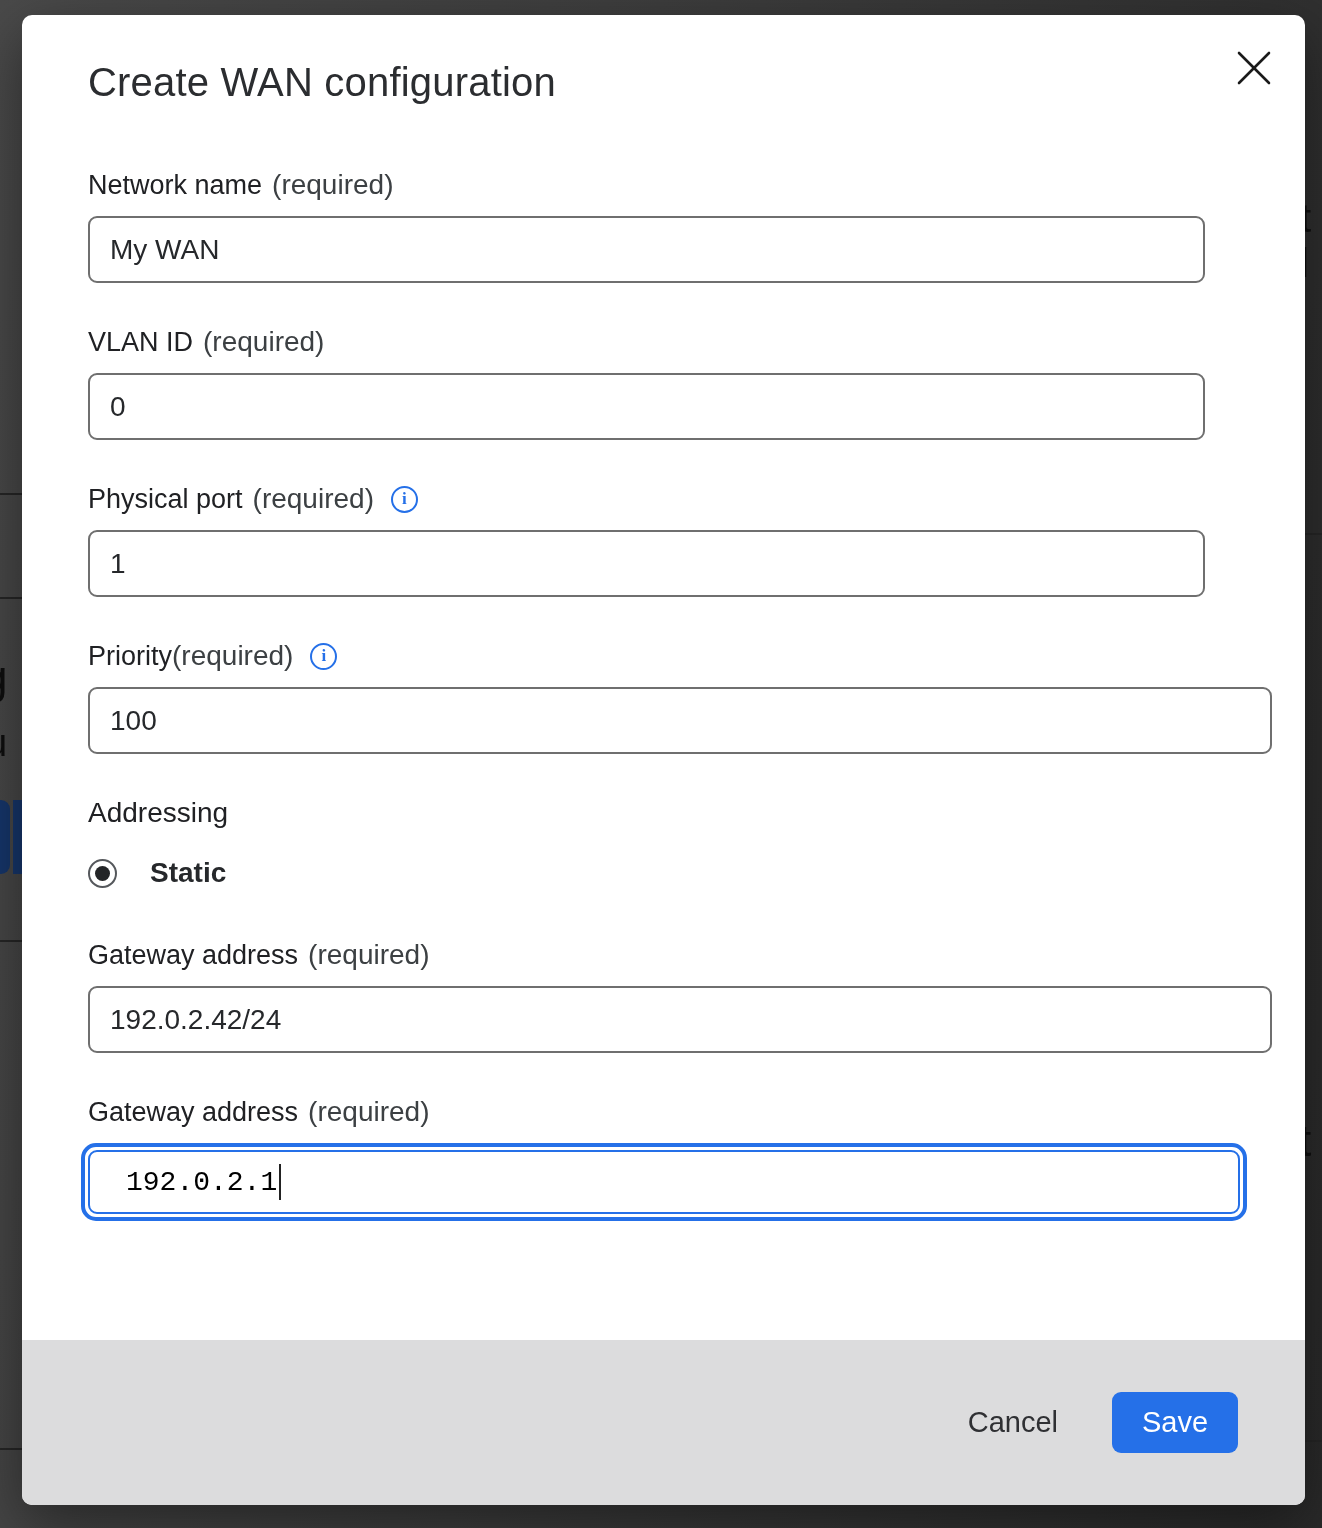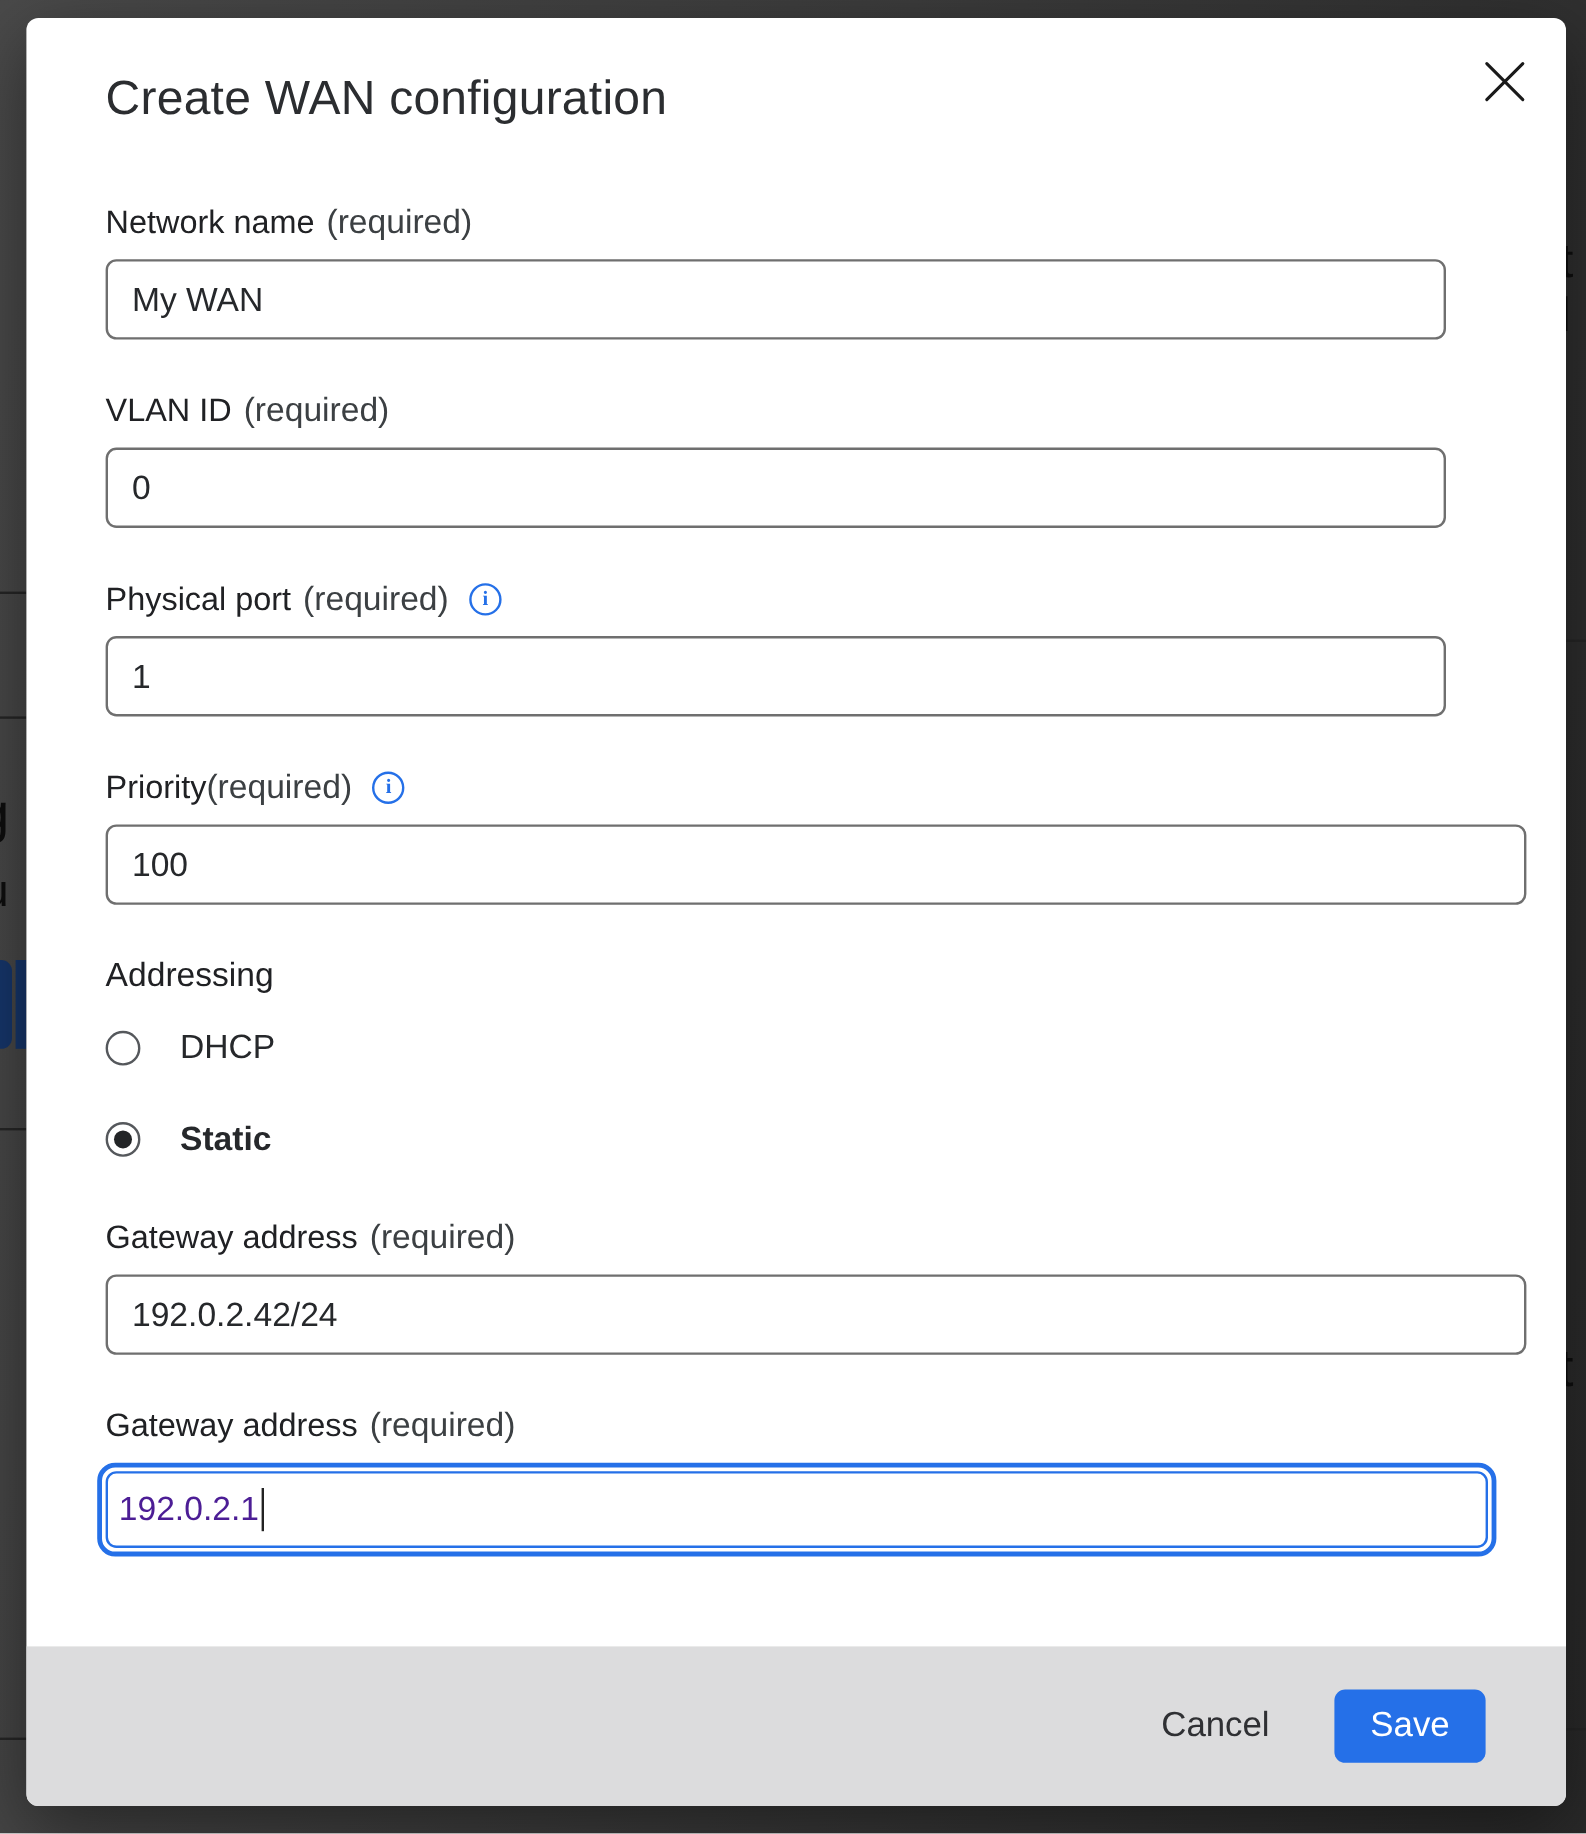--- a/index.html
+++ b/index.html
@@ -148,33 +148,34 @@
     padding: 3px;
     background: #fff;
   }
   .focused-input {
     width: 100%;
     height: 64px;
     border: 2px solid var(--accent, #2570e8);
     border-radius: 9px;
     display: flex;
     align-items: center;
-    padding: 0 9px;
+    padding: 0 36px;
     font-size: 28px;
-    color: #4c1d95;
+    color: #000000;
     cursor: text;
+    font-family: Liberation Mono, monospace;
   }
   .caret {
     display: inline-block;
     width: 2px; height: 36px;
     background: #222;
     margin-left: 2px;
   }
   .modal-footer {
-    height: 133px;
+    height: 165px;
     background: var(--footer-bg, #dcdcdd);
     display: flex;
     align-items: center;
     justify-content: flex-end;
     padding-right: 67px;
     gap: 48px;
     flex: 0 0 auto;
   }
   .cancel-btn {
     background: none; border: none;
@@ -258,24 +259,20 @@
         <div class="label-row">
           <span class="label">Priority</span>
           <span class="required tight">(required)</span>
           <span class="info-icon">i</span>
         </div>
         <input class="text-input w-wide" type="text" value="100" style="">
       </div>
 
       <h2 class="section-heading">Addressing</h2>
 
-      <div class="radio-row">
-        <span class="radio-circle"></span>
-        <span class="radio-label">DHCP</span>
-      </div>
 
       <div class="radio-row selected">
         <span class="radio-circle">
             <span class="dot"></span>
           </span>
         <span class="radio-label">Static</span>
       </div>
 
       <div class="field gap-lg">
         <div class="label-row">

